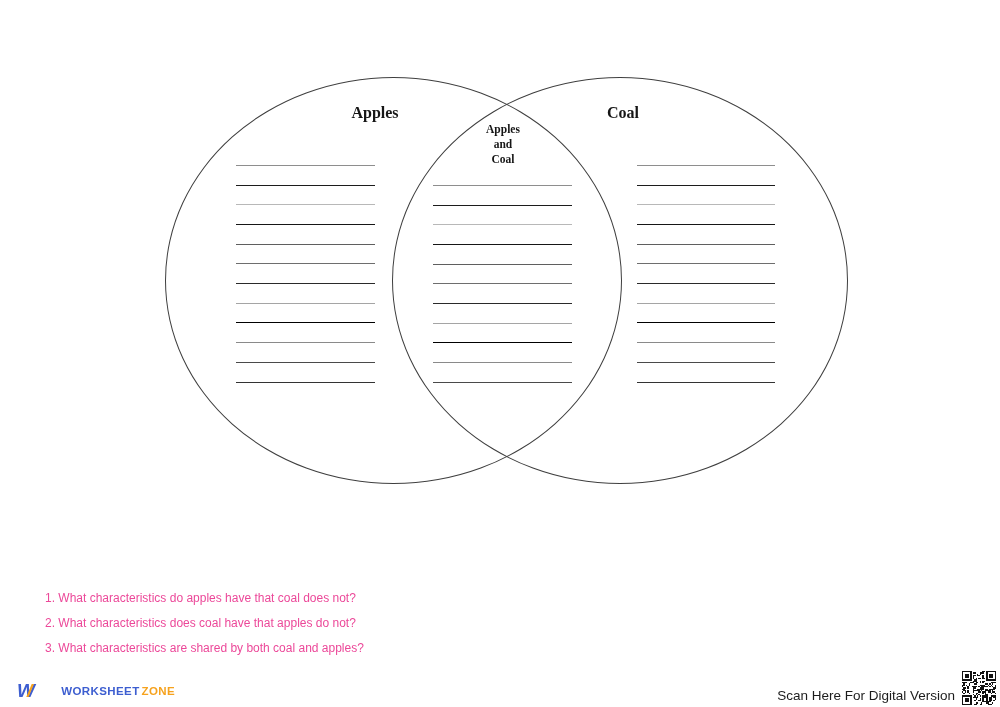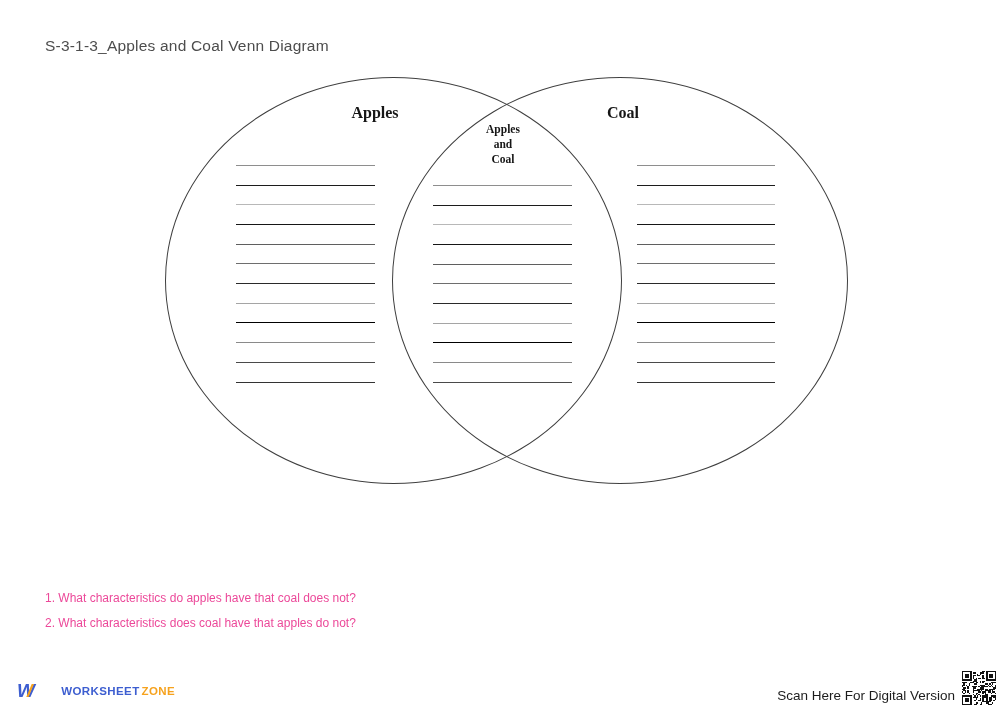--- a/index.html
+++ b/index.html
@@ -127,21 +127,20 @@
     width: 36px;
     height: 34px;
   }
   .qr svg { width: 100%; height: 100%; }
 </style>
 </head>
 <body>
 
 <div class="page">
 
-  <div class="doc-title">S-3-1-3_Apples and Coal Venn Diagram</div>
 
   <div class="venn">
     <div class="circle left"></div>
     <div class="circle right"></div>
 
     <div class="region-title apples">Apples</div>
     <div class="region-title coal">Coal</div>
     <div class="region-title both">
       <span>Apples</span>
       <span>and</span>
@@ -188,20 +187,21 @@
         <div class="write-line"></div>
         <div class="write-line"></div>
         <div class="write-line"></div>
       </div>
   </div>
 
 
   <div class="questions">
     <div class="question">1. What characteristics do apples have that coal does not?</div>
     <div class="question">2. What characteristics does coal have that apples do not?</div>
+    <div class="question">3. What characteristics are shared by both coal and apples?</div>
   </div>
 
   <div class="brand">
     <span class="logo-mark"><span class="logo-w">W</span><span class="logo-slash">/</span></span>
     <span class="brand-words"><span class="brand-word1">WORKSHEET</span><span class="brand-word2">ZONE</span></span>
   </div>
 
   <div class="scan-label">Scan Here For Digital Version</div>
 
   <div class="qr">

